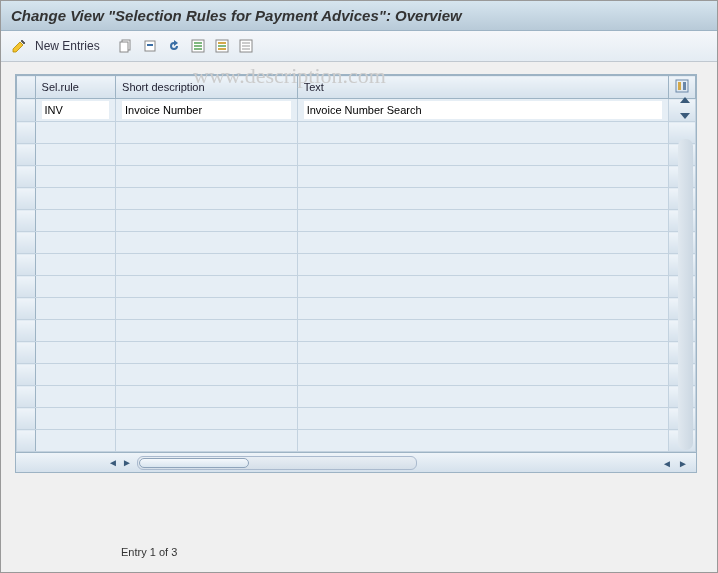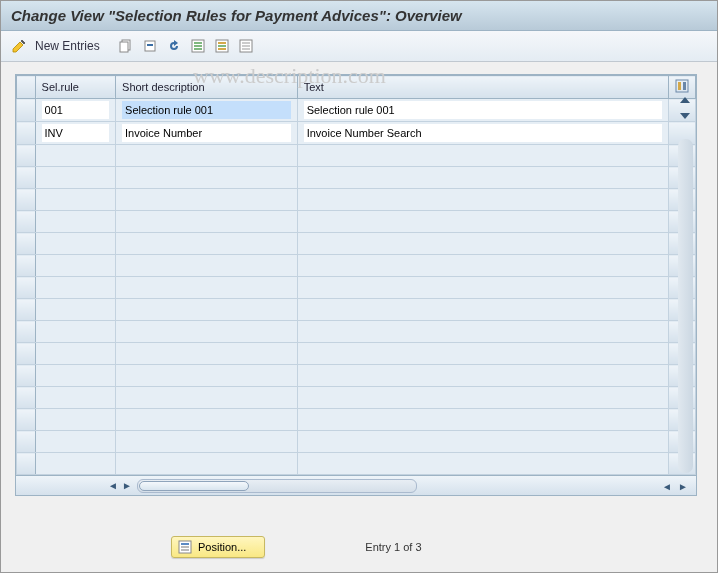--- a/index.html
+++ b/index.html
@@ -254,27 +254,20 @@
           <th class="col-tail config-icon">
             <svg viewBox="0 0 14 14">
                 <rect x="1" y="1" width="12" height="12" fill="none" stroke="#6a87a8"></rect>
                 <rect x="3" y="3" width="3" height="8" fill="#d4a94a"></rect>
                 <rect x="8" y="3" width="3" height="8" fill="#6a87a8"></rect>
               </svg>
           </th>
         </tr>
       </thead>
       <tbody id="grid-body">
-          <tr>
-            <td class="col-marker"></td>
-            <td class="col-rule"><input class="cell-input" value="001" style=""></td>
-            <td class="col-desc"><input class="cell-input sel" value="Selection rule 001" style=""></td>
-            <td class="col-text"><input class="cell-input" value="Selection rule 001" style=""></td>
-            <td class="col-tail"></td>
-          </tr>
           <tr>
             <td class="col-marker"></td>
             <td class="col-rule"><input class="cell-input" value="INV" style=""></td>
             <td class="col-desc"><input class="cell-input" value="Invoice Number" style=""></td>
             <td class="col-text"><input class="cell-input" value="Invoice Number Search" style=""></td>
             <td class="col-tail"></td>
           </tr>
           <tr>
             <td class="col-marker"></td>
             <td class="col-rule"></td>
@@ -396,25 +389,14 @@
       </div>
       <div class="hscroll-right-group">
         <span class="hscroll-arrow">◄</span>
         <span class="hscroll-arrow">►</span>
       </div>
     </div>
   </div>
 </div>
 
 <div class="footer">
-  <div class="position-btn">
-    <span class="position-icon">
-      <svg width="14" height="14" viewBox="0 0 14 14">
-          <rect x="1" y="1" width="12" height="12" fill="#fff" stroke="#888"></rect>
-          <rect x="3" y="3" width="8" height="2" fill="#5b8ac4"></rect>
-          <rect x="3" y="6" width="8" height="2" fill="#bbb"></rect>
-          <rect x="3" y="9" width="8" height="2" fill="#bbb"></rect>
-        </svg>
-    </span>
-    <span>Position...</span>
-  </div>
   <span class="entry-text">Entry 1 of 3</span>
 </div>
 
 </body></html>

